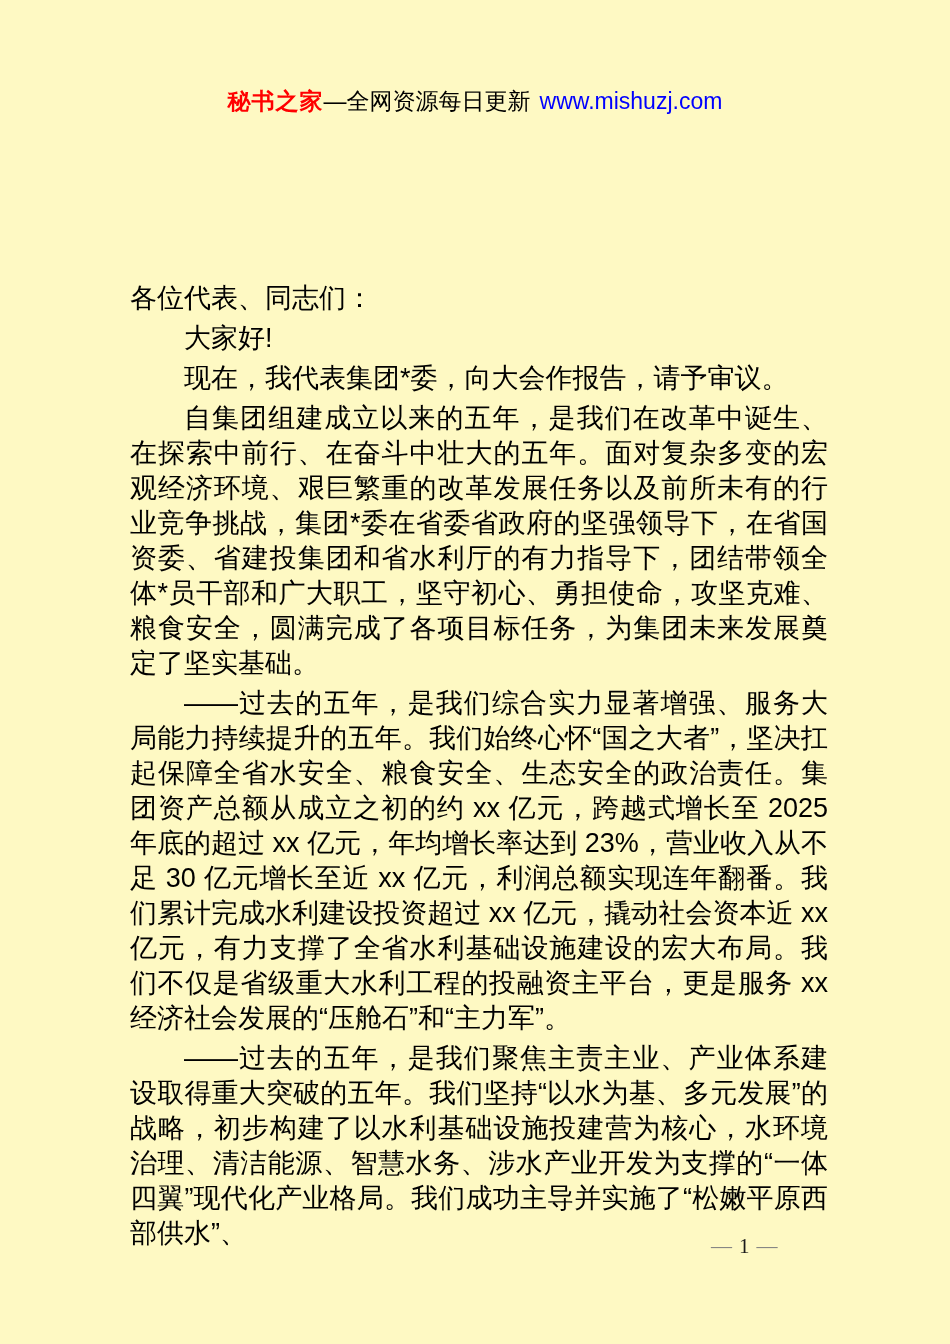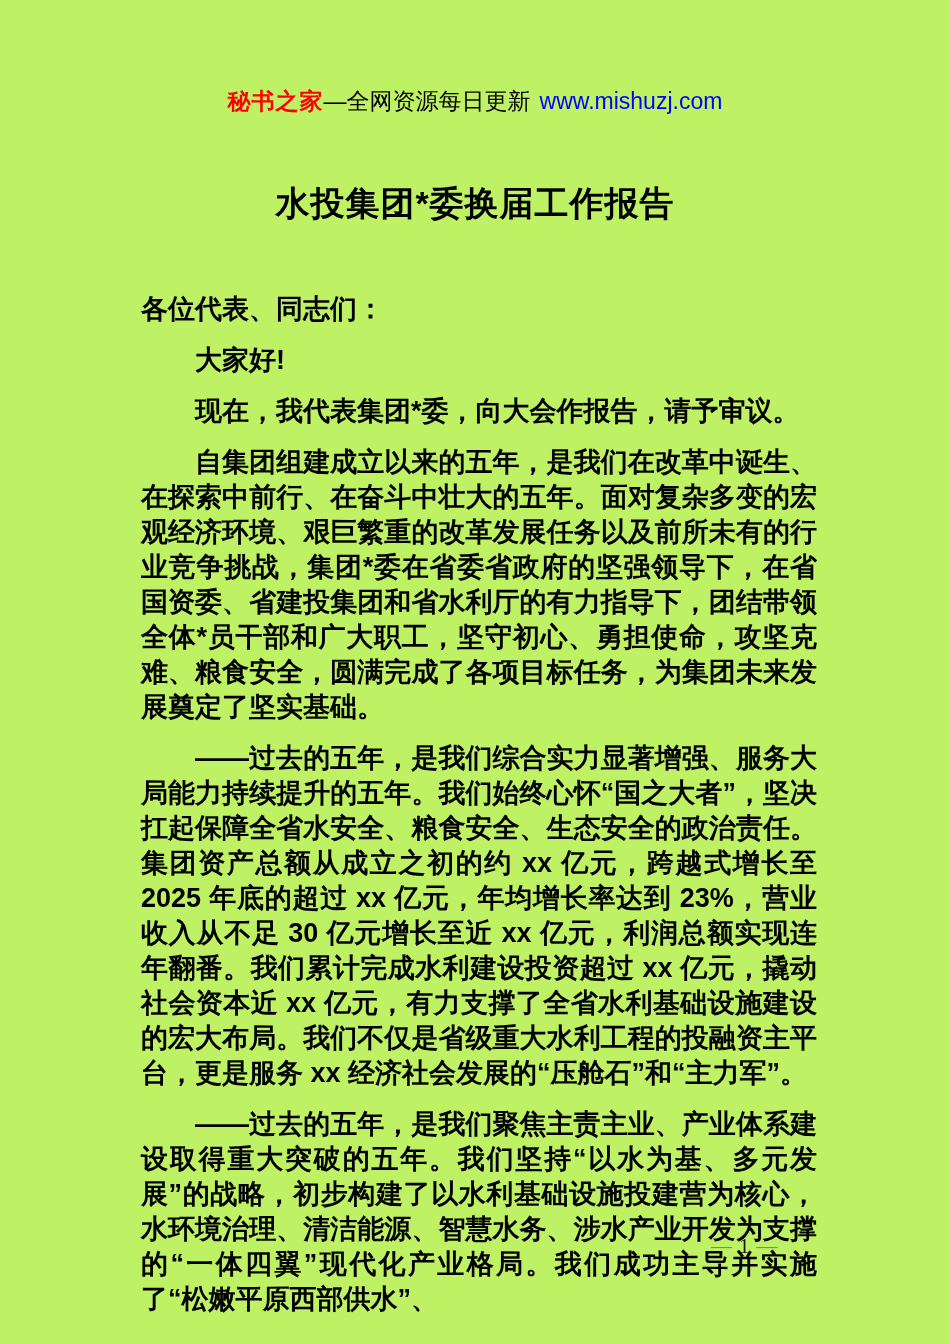--- a/index.html
+++ b/index.html
@@ -8,21 +8,21 @@
     height: 1344px;
     background: #ffffff;
     position: relative;
     font-family: "Liberation Sans", "DejaVu Sans", sans-serif;
     color: #000000;
     overflow: hidden;
   }
   .page {
     position: absolute;
     inset: 0;
-    background: #bef264;
+    background: #fef9c3;
   }
   .doc-header {
     position: absolute;
     top: 86px;
     left: 0;
     width: 100%;
     text-align: center;
     font-size: 23px;
     line-height: 30px;
     white-space: nowrap;
@@ -54,23 +54,22 @@
     top: 276px;
     left: 125px;
     width: 708px;
     font-size: 27px;
     line-height: 35px;
     text-align: justify;
     text-justify: inter-ideograph;
     letter-spacing: 0;
   }
   .doc-body p {
-    margin: 16px;
+    margin: 5px;
     padding: 0;
-    font-weight: bold;
   }
   .doc-body p.indent {
     text-indent: 2em;
   }
   .page-number {
     position: absolute;
     top: 1234px;
     left: 704px;
     font-family: "Liberation Serif", "DejaVu Serif", serif;
     font-size: 21px;
@@ -86,21 +85,20 @@
 </style>
 </head>
 <body>
 
 <div class="page">
 
   <div class="doc-header">
     <span class="site-name" style="color: rgb(255, 0, 0);">秘书之家</span><span class="site-sep">—</span><span class="site-tagline">全网资源每日更新</span><span class="site-url" style="color: rgb(0, 0, 255);">www.mishuzj.com</span>
   </div>
 
-  <div class="doc-title">水投集团*委换届工作报告</div>
 
   <div class="doc-body">
     <p>各位代表、同志们：</p>
     <p class="indent">大家好!</p>
     <p class="indent">现在，我代表集团*委，向大会作报告，请予审议。</p>
     <p class="indent">自集团组建成立以来的五年，是我们在改革中诞生、在探索中前行、在奋斗中壮大的五年。面对复杂多变的宏观经济环境、艰巨繁重的改革发展任务以及前所未有的行业竞争挑战，集团*委在省委省政府的坚强领导下，在省国资委、省建投集团和省水利厅的有力指导下，团结带领全体*员干部和广大职工，坚守初心、勇担使命，攻坚克难、粮食安全，圆满完成了各项目标任务，为集团未来发展奠定了坚实基础。</p>
     <p class="indent">——过去的五年，是我们综合实力显著增强、服务大局能力持续提升的五年。我们始终心怀“国之大者”，坚决扛起保障全省水安全、粮食安全、生态安全的政治责任。集团资产总额从成立之初的约 xx 亿元，跨越式增长至 2025 年底的超过 xx 亿元，年均增长率达到 23%，营业收入从不足 30 亿元增长至近 xx 亿元，利润总额实现连年翻番。我们累计完成水利建设投资超过 xx 亿元，撬动社会资本近 xx 亿元，有力支撑了全省水利基础设施建设的宏大布局。我们不仅是省级重大水利工程的投融资主平台，更是服务 xx 经济社会发展的“压舱石”和“主力军”。</p>
     <p class="indent">——过去的五年，是我们聚焦主责主业、产业体系建设取得重大突破的五年。我们坚持“以水为基、多元发展”的战略，初步构建了以水利基础设施投建营为核心，水环境治理、清洁能源、智慧水务、涉水产业开发为支撑的“一体四翼”现代化产业格局。我们成功主导并实施了“松嫩平原西部供水”、</p>
   </div>
 

